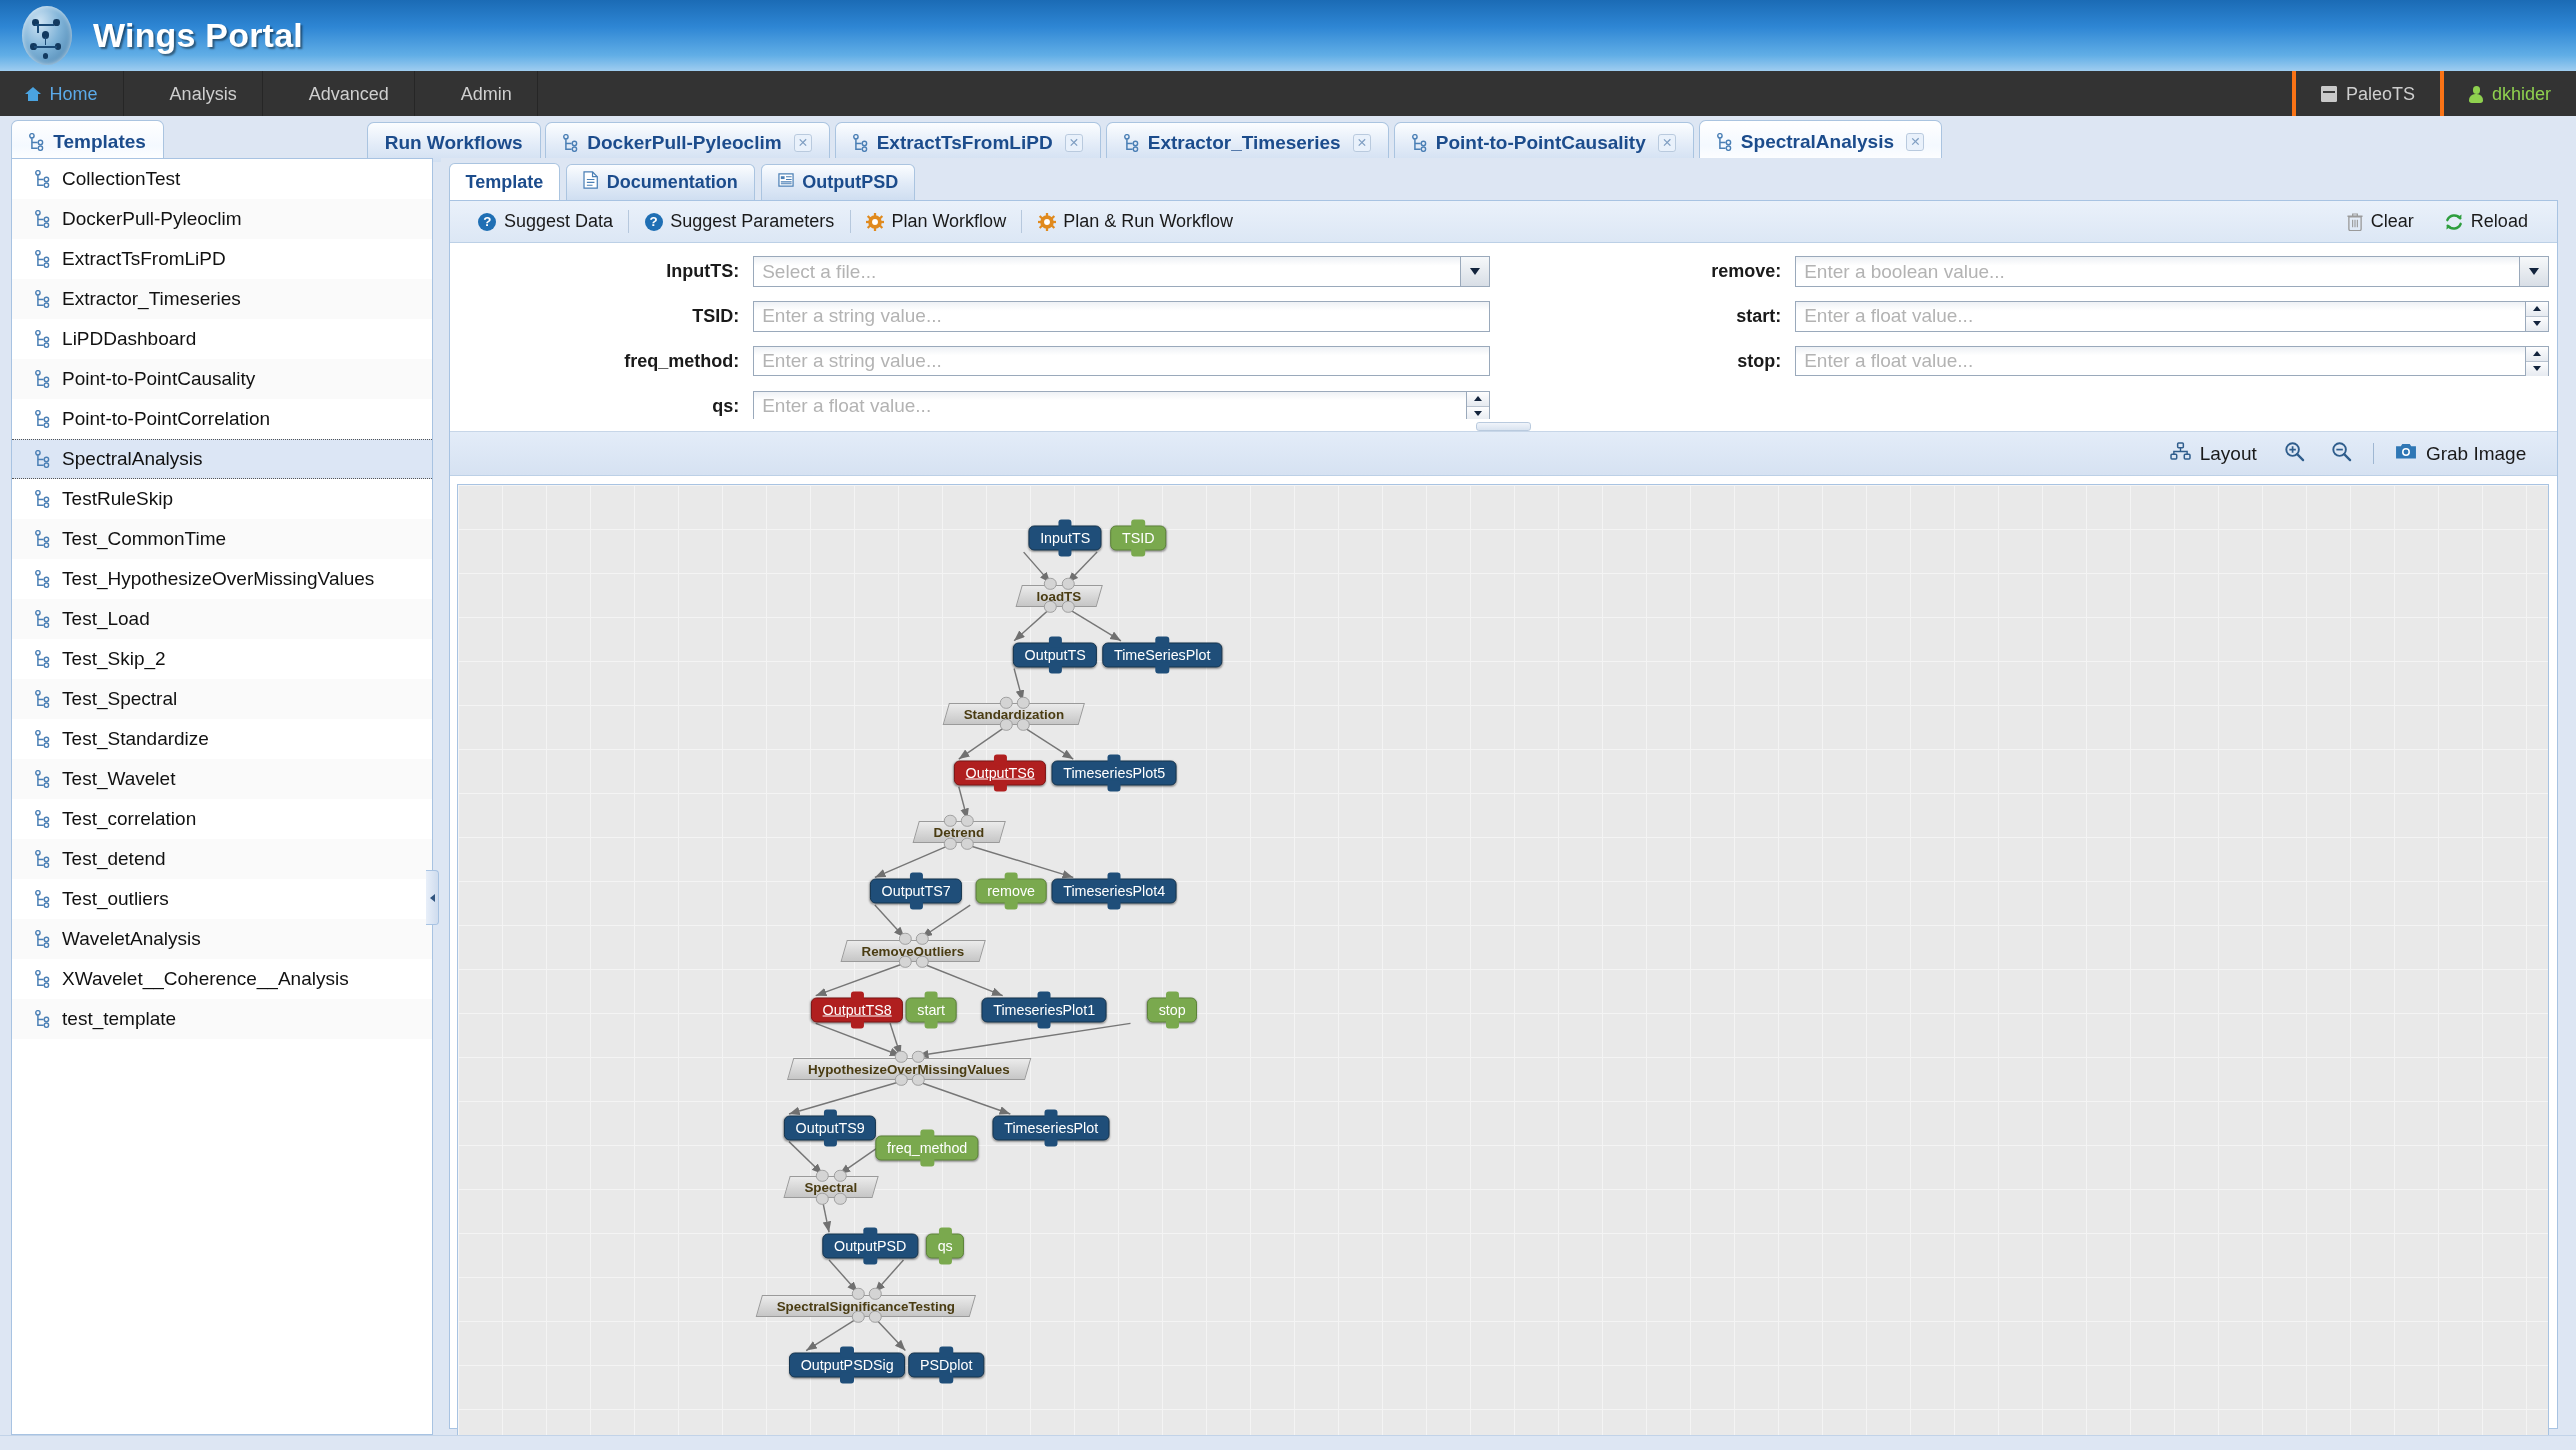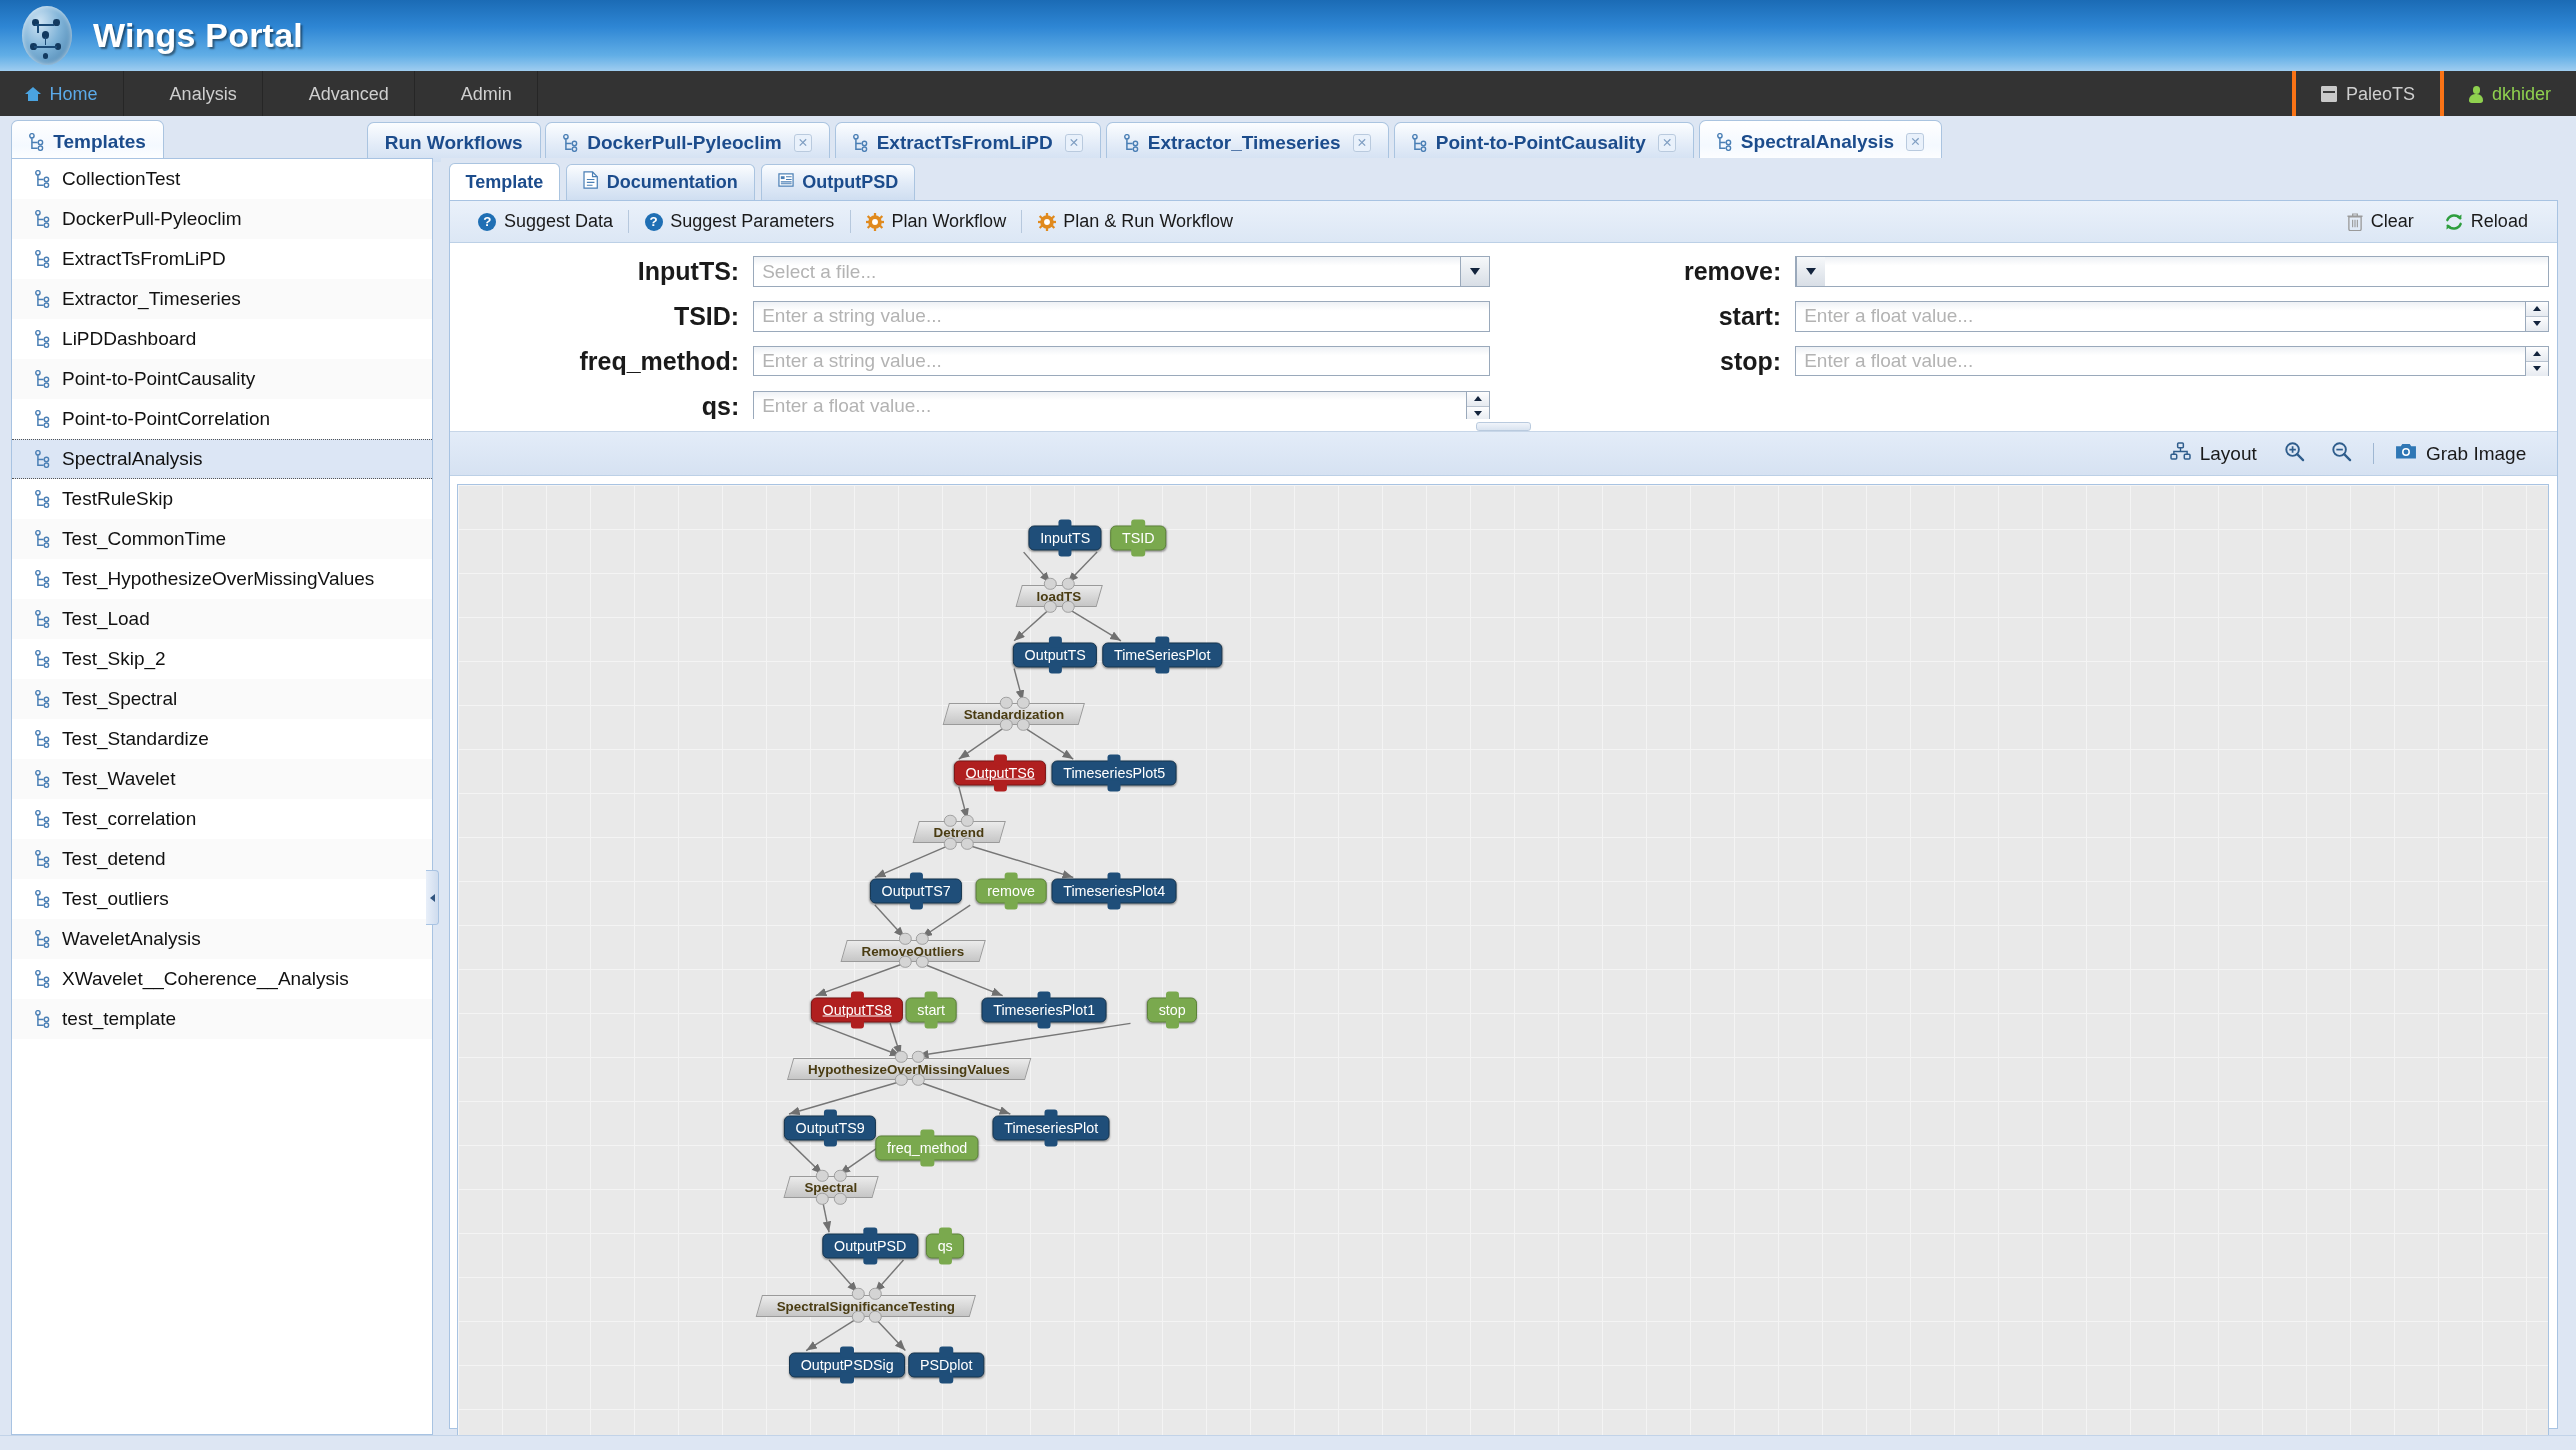--- a/index.html
+++ b/index.html
@@ -202,21 +202,21 @@
   .form-area {
     position: relative; height: 176px; padding: 11.4px 0 0 0;
     background: #ffffff;
   }
   .form-col { position: absolute; top: 13.4px; }
   .form-col.left { left: 0; width: 1040px; }
   .form-col.right { left: 1059px; width: 1040px; }
   .frow { display: flex; align-items: center; height: 30.5px; margin-bottom: 14.3px; }
   .flabel {
     width: 303px; text-align: right; padding-right: 13.4px;
-    font-size: 25px; font-weight: bold; color: #1a1a1a; white-space: nowrap;
+    font-size: 18px; font-weight: bold; color: #1a1a1a; white-space: nowrap;
   }
   .form-col.right .flabel { width: 286px; }
   .fctrl {
     position: relative; height: 30.5px; flex: 1;
     border: 1px solid #9aa9bb;
     background: linear-gradient(to bottom, #eef1f5 0%, #ffffff 30%, #ffffff 100%);
     display: flex; align-items: center;
   }
   .fctrl input {
     border: none; outline: none; background: transparent;
@@ -880,20 +880,21 @@
                   </div>
               </div>
             </div>
           </div>
         </div>
 
         <div class="form-col right">
           <div class="frow">
             <div class="flabel">remove:</div>
             <div class="fctrl">
+              <input placeholder="Enter a boolean value..." style="">
               <div class="combo-btn"></div>
             </div>
           </div>
 
           <div class="frow">
             <div class="flabel">start:</div>
             <div class="fctrl">
               <input placeholder="Enter a float value..." style="">
               <div class="spin">
                 <div>

